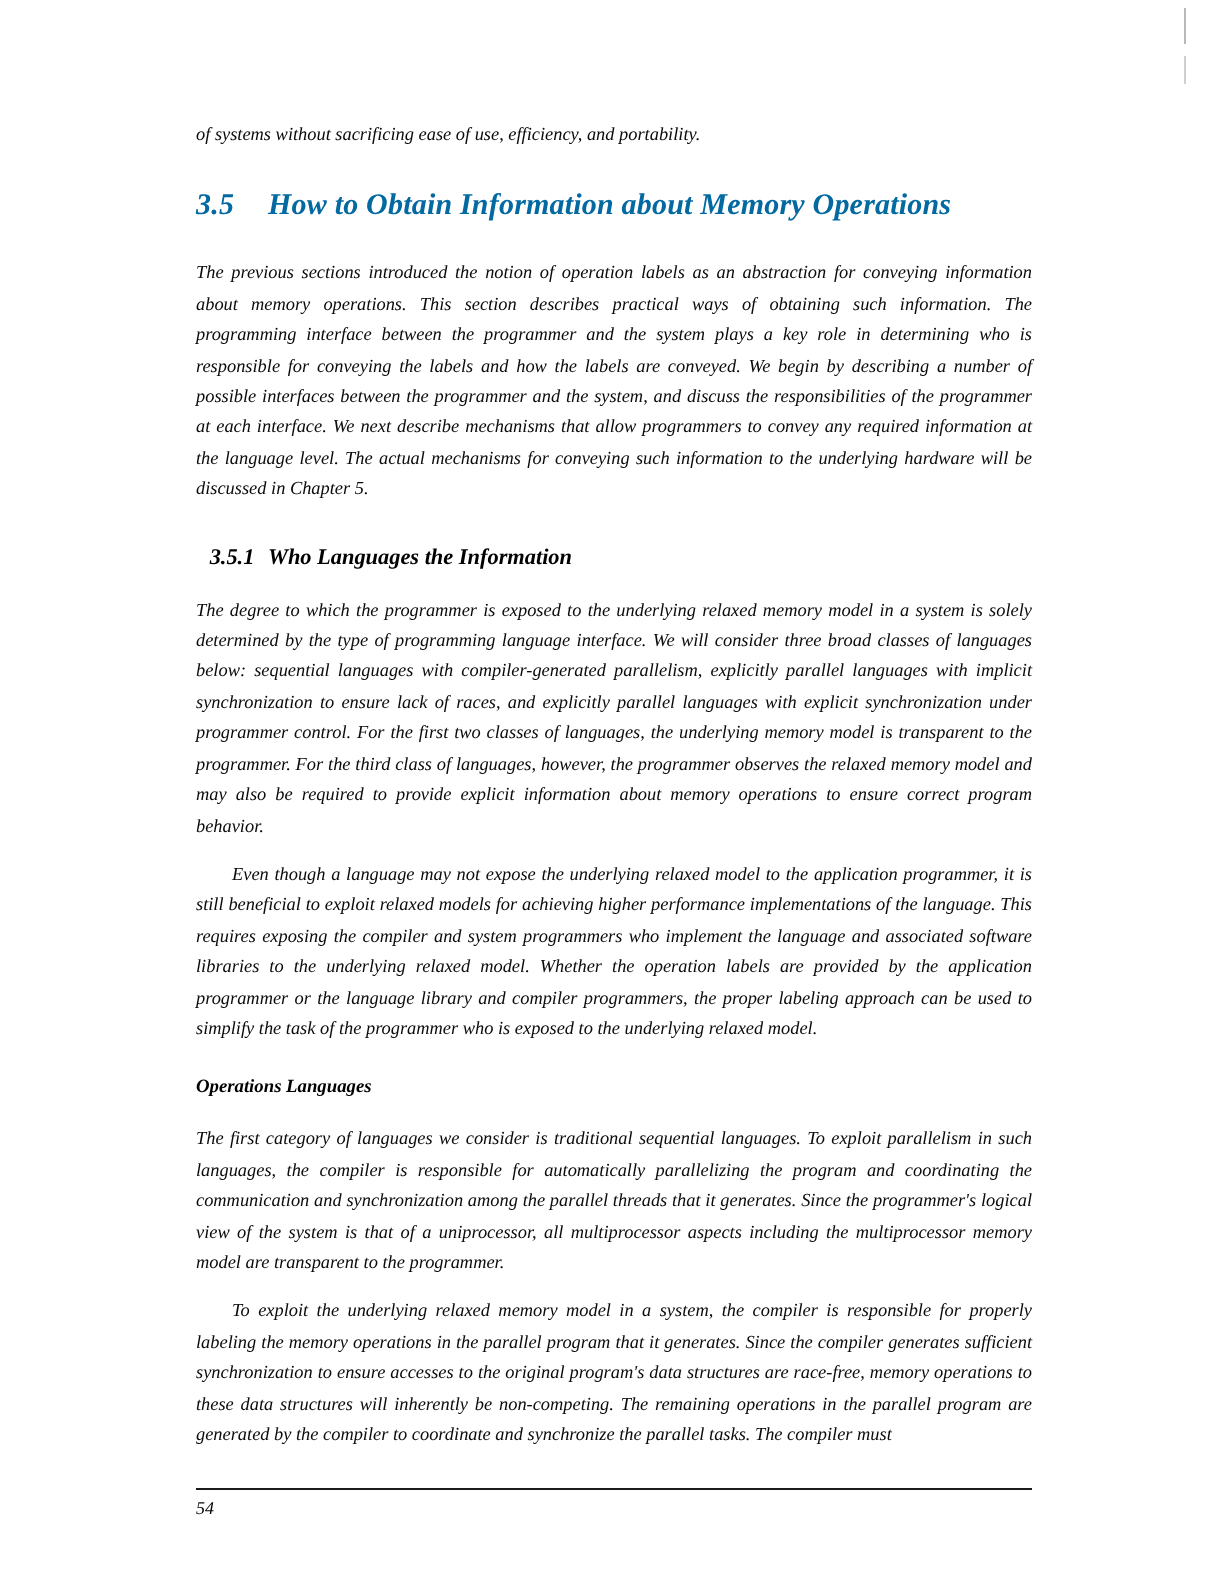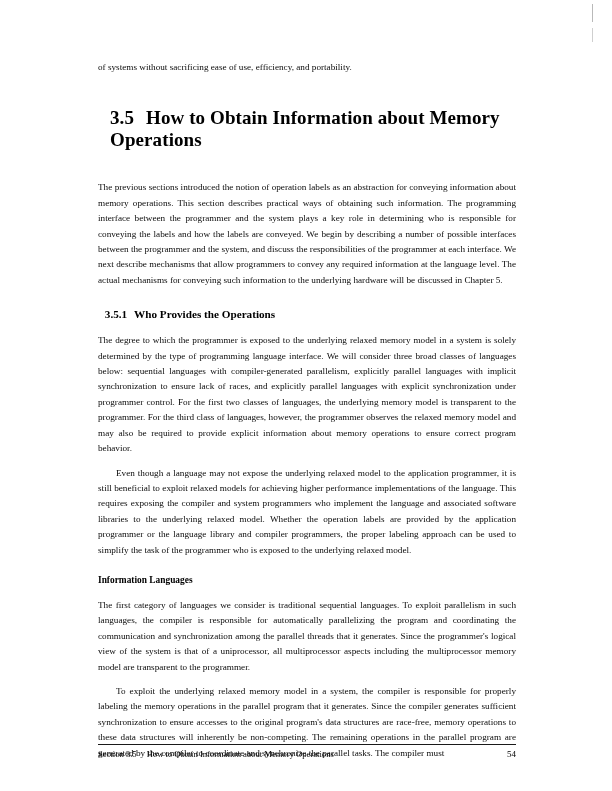--- a/index.html
+++ b/index.html
@@ -12,20 +12,21 @@
     background: #ffffff;
     font-family: "Liberation Serif", serif;
     color: #000000;
     overflow: hidden;
   }
   .page {
     position: relative;
     width: 612px;
     height: 626px;
     box-sizing: border-box;
+    font-style: italic;
   }
   .content {
     position: absolute;
     left: 98px;
     top: 60px;
     width: 418px;
   }
   .para {
     font-size: 9.2px;
     line-height: 15.4px;
@@ -35,26 +36,26 @@
   }
   .para.indent {
     text-indent: 18px;
   }
   .gap-sm { height: 9px; }
   .gap-md { height: 13px; }
   .gap-lg { height: 17px; }
   .gap-xl { height: 20px; }
   h2.section-head {
     font-family: "Liberation Serif", serif;
-    font-size: 19px;
+    font-size: 15px;
     font-weight: bold;
-    margin: 12px;
+    margin: 0;
     padding: 0;
     letter-spacing: 0.1px;
-    color: #000000;
+    color: #0369a1;
   }
   h2.section-head .num {
     display: inline-block;
     width: 36px;
   }
   h3.subsection-head {
     font-family: "Liberation Serif", serif;
     font-size: 11.2px;
     font-weight: bold;
     margin: 0;
@@ -137,48 +138,45 @@
       <span class="num">3.5</span><span>How to Obtain Information about Memory Operations</span>
     </h2>
 
     <div class="gap-lg"></div>
 
     <p class="para">The previous sections introduced the notion of operation labels as an abstraction for conveying information about memory operations. This section describes practical ways of obtaining such information. The programming interface between the programmer and the system plays a key role in determining who is responsible for conveying the labels and how the labels are conveyed. We begin by describing a number of possible interfaces between the programmer and the system, and discuss the responsibilities of the programmer at each interface. We next describe mechanisms that allow programmers to convey any required information at the language level. The actual mechanisms for conveying such information to the underlying hardware will be discussed in Chapter 5.</p>
 
     <div class="gap-xl"></div>
 
     <h3 class="subsection-head">
-      <span class="num">3.5.1</span><span>Who Provides the Operations</span>
+      <span class="num">3.5.1</span><span>Who Languages the Information</span>
     </h3>
 
     <div class="gap-md"></div>
 
     <p class="para">The degree to which the programmer is exposed to the underlying relaxed memory model in a system is solely determined by the type of programming language interface. We will consider three broad classes of languages below: sequential languages with compiler-generated parallelism, explicitly parallel languages with implicit synchronization to ensure lack of races, and explicitly parallel languages with explicit synchronization under programmer control. For the first two classes of languages, the underlying memory model is transparent to the programmer. For the third class of languages, however, the programmer observes the relaxed memory model and may also be required to provide explicit information about memory operations to ensure correct program behavior.</p>
 
     <div class="gap-sm"></div>
 
     <p class="para indent">Even though a language may not expose the underlying relaxed model to the application programmer, it is still beneficial to exploit relaxed models for achieving higher performance implementations of the language. This requires exposing the compiler and system programmers who implement the language and associated software libraries to the underlying relaxed model. Whether the operation labels are provided by the application programmer or the language library and compiler programmers, the proper labeling approach can be used to simplify the task of the programmer who is exposed to the underlying relaxed model.</p>
 
     <div class="gap-lg"></div>
 
-    <h4 class="subsub-head">Information Languages</h4>
+    <h4 class="subsub-head">Operations Languages</h4>
 
     <div class="gap-md"></div>
 
     <p class="para">The first category of languages we consider is traditional sequential languages. To exploit parallelism in such languages, the compiler is responsible for automatically parallelizing the program and coordinating the communication and synchronization among the parallel threads that it generates. Since the programmer's logical view of the system is that of a uniprocessor, all multiprocessor aspects including the multiprocessor memory model are transparent to the programmer.</p>
 
     <div class="gap-sm"></div>
 
     <p class="para indent">To exploit the underlying relaxed memory model in a system, the compiler is responsible for properly labeling the memory operations in the parallel program that it generates. Since the compiler generates sufficient synchronization to ensure accesses to the original program's data structures are race-free, memory operations to these data structures will inherently be non-competing. The remaining operations in the parallel program are generated by the compiler to coordinate and synchronize the parallel tasks. The compiler must</p>
 
   </div>
 
   <div class="footer">
     <div class="footer-rule"></div>
     <div class="footer-row">
-      <div class="footer-left">
-        <span class="sec">Section 3.5</span><span>How to Obtain Information about Memory Operations</span>
-      </div>
       <div class="footer-right">54</div>
     </div>
   </div>
 
 </div>
 
 </body></html>

